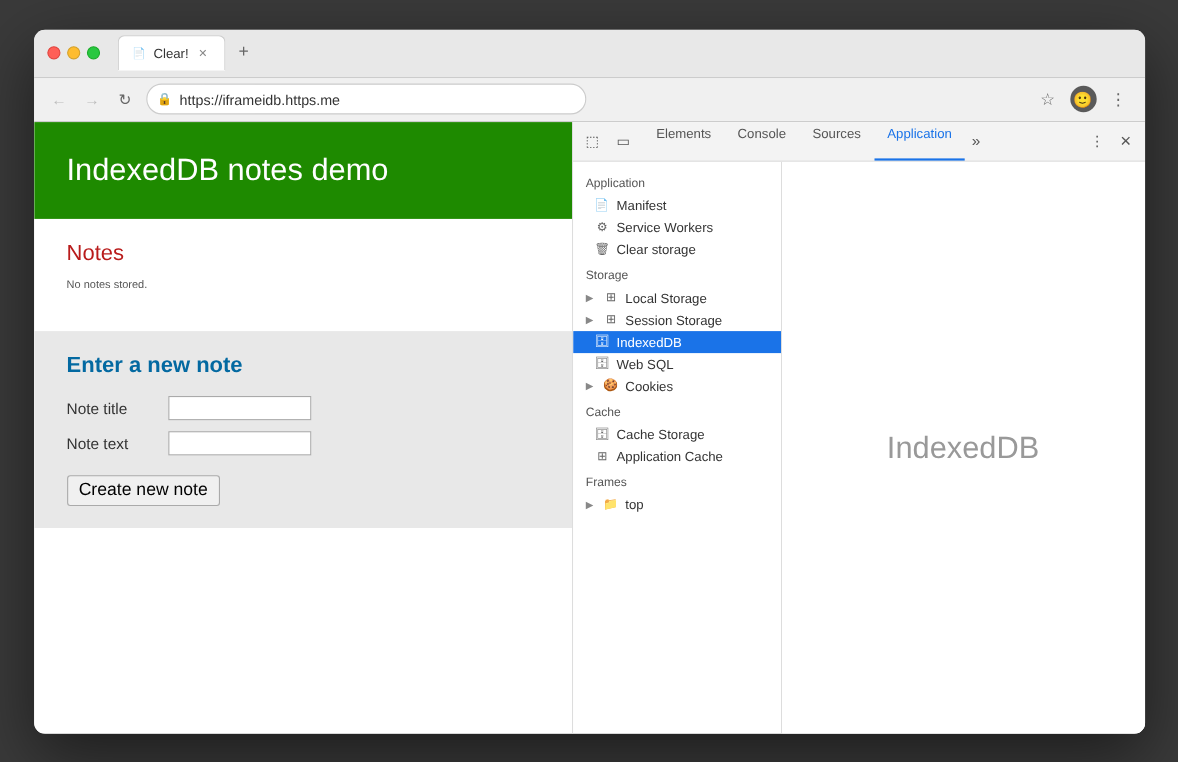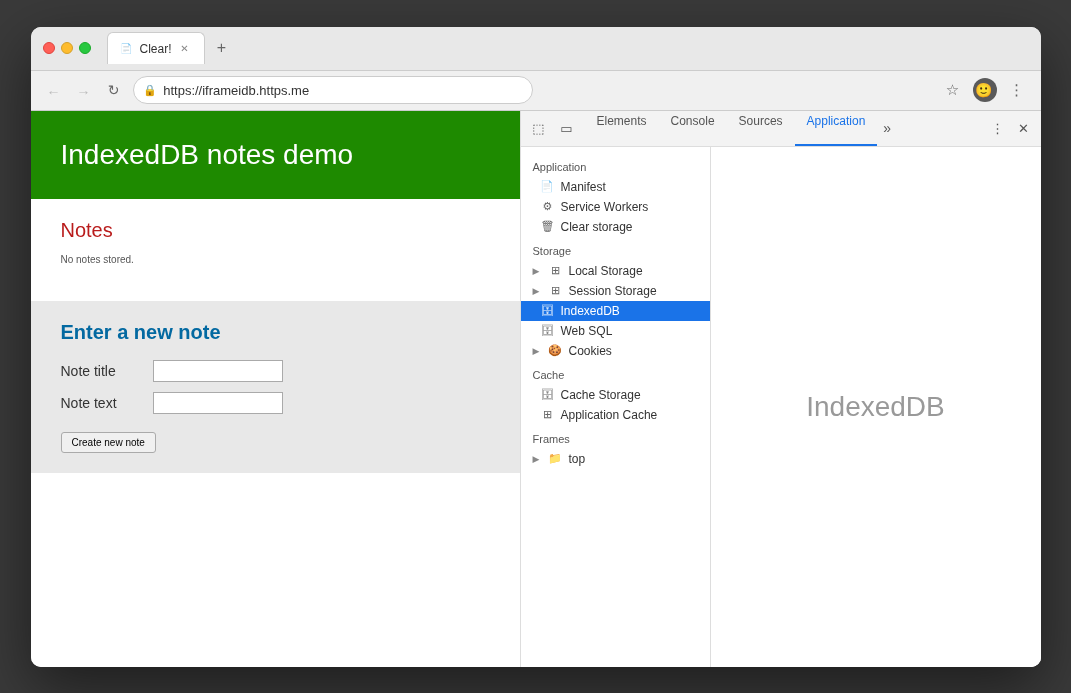--- a/index.html
+++ b/index.html
@@ -250,21 +250,21 @@
       width: 130px;
       font-size: 13px;
       padding: 0 4px;
     }
 
     .form-submit {
       background: #f0f0f0;
       border: 1px solid #aaa;
       border-radius: 3px;
       padding: 4px 10px;
-      font-size: 10px;
+      font-size: 16px;
       cursor: pointer;
       margin-top: 8px;
     }
 
     
     .devtools {
       flex: 1;
       background: #fff;
       display: flex;
       flex-direction: column;

